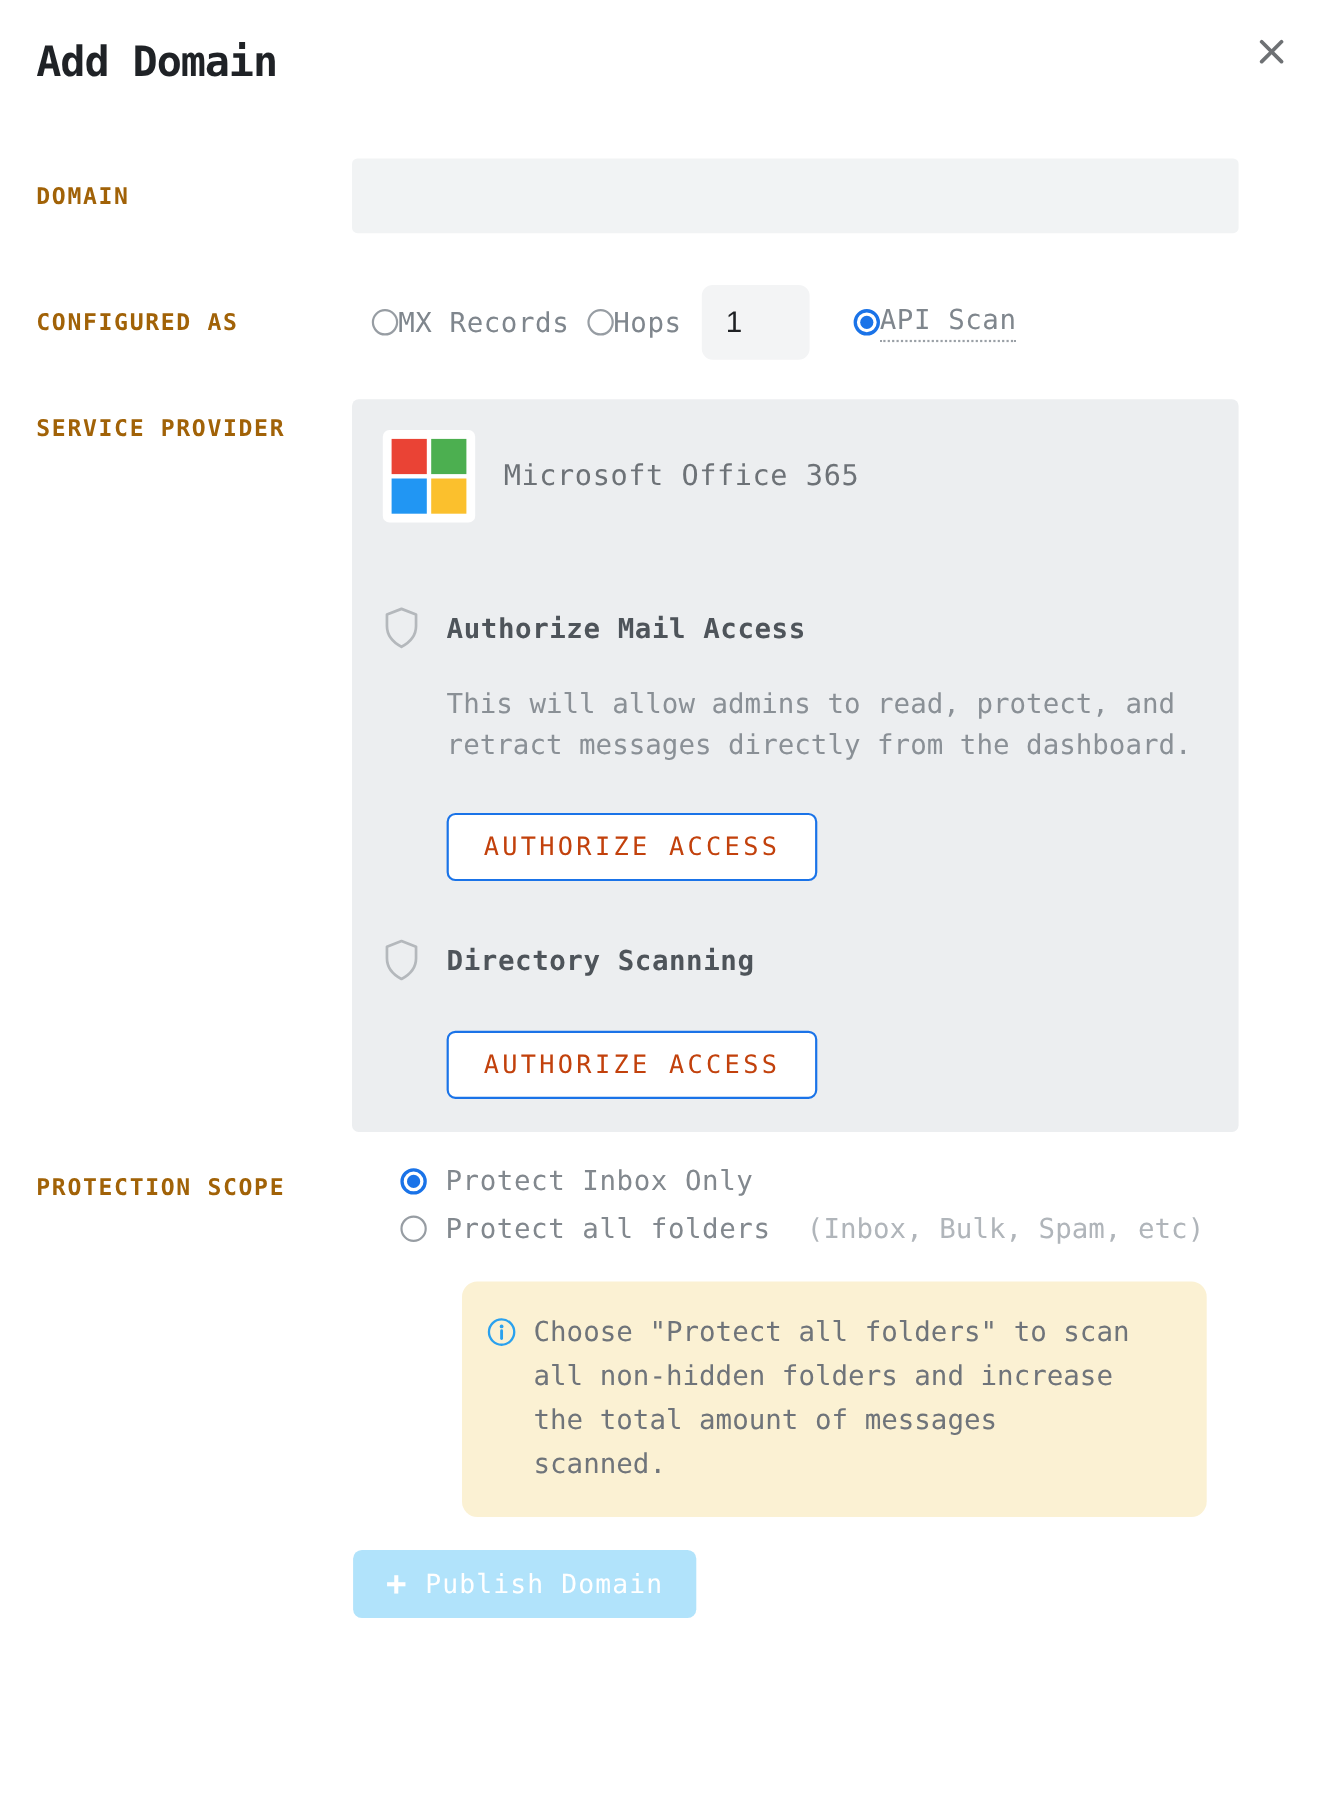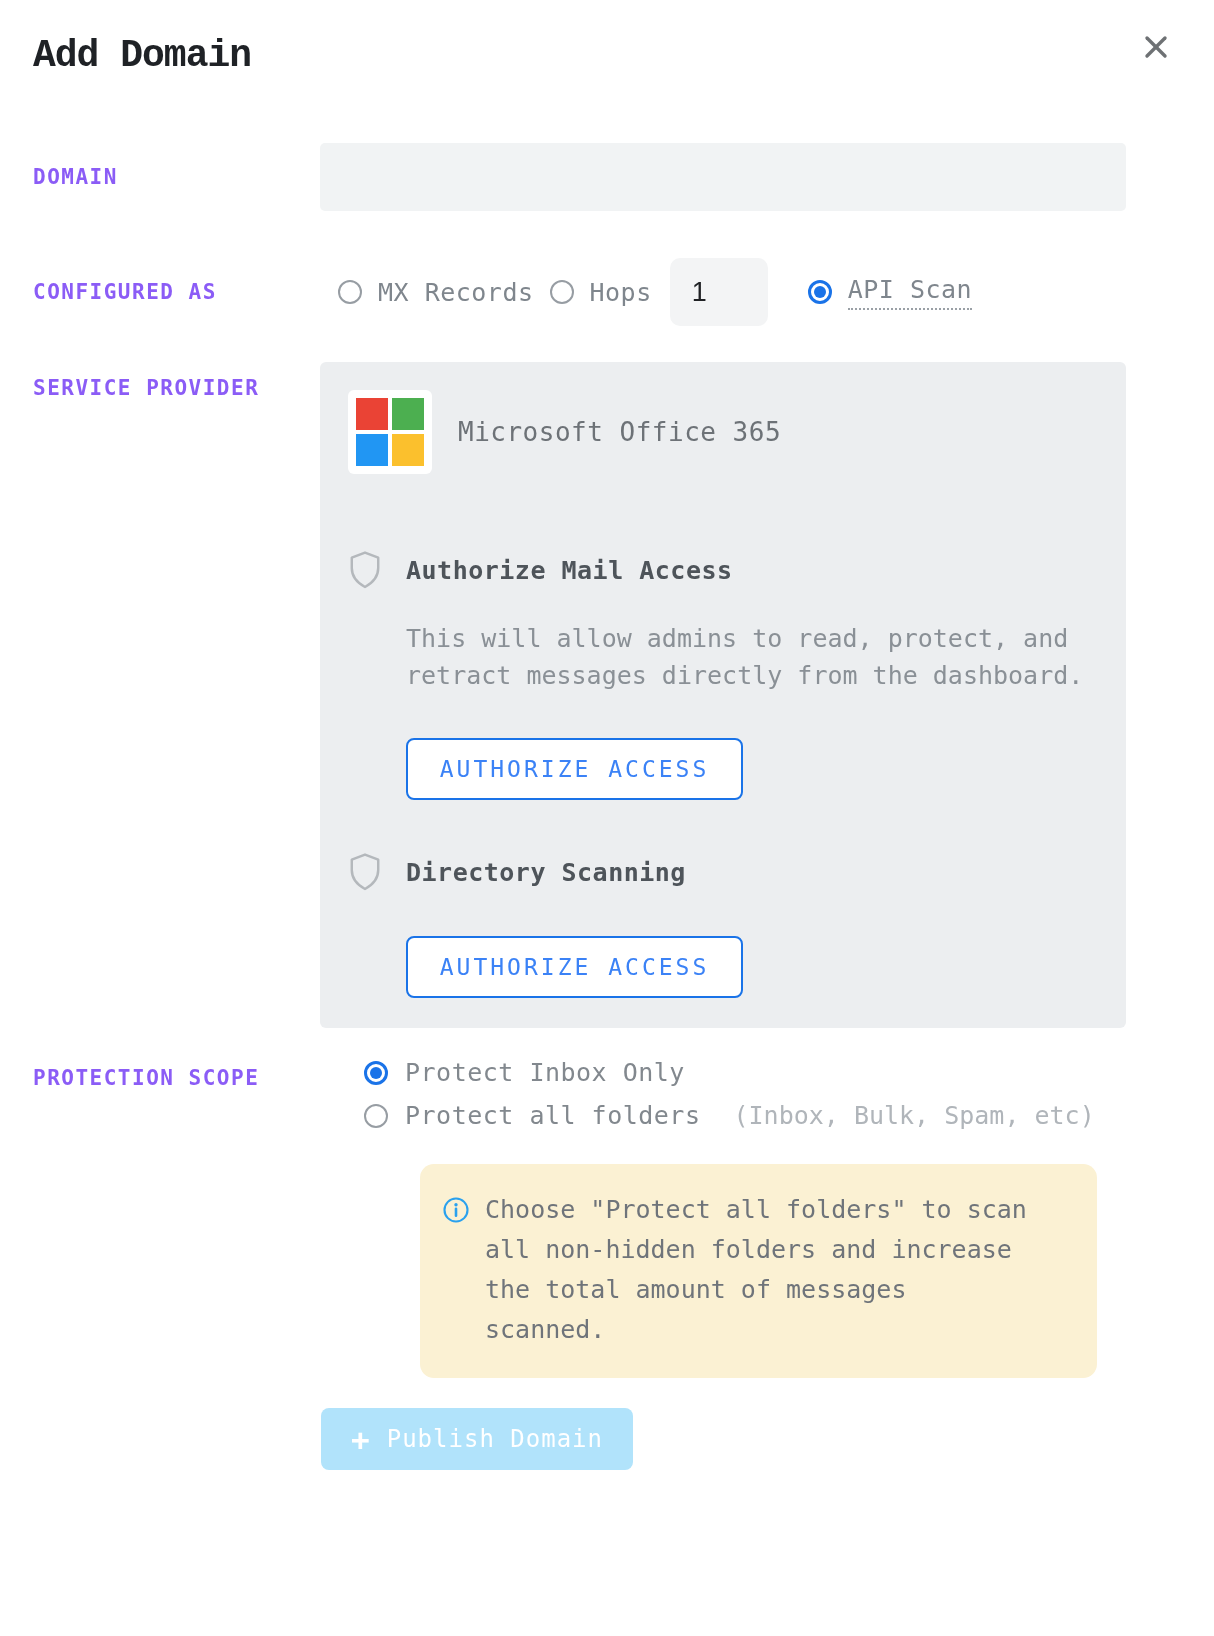--- a/index.html
+++ b/index.html
@@ -5,41 +5,41 @@
   * { margin:0; padding:0; box-sizing:border-box; }
   html,body { background:#ffffff; }
   body {
     width:1214px; height:1636px; overflow:hidden;
     font-family:"DejaVu Sans Mono","Liberation Mono",monospace;
   }
   .dialog { width:1214px; height:1636px; padding:34px 40px 0 33px; position:relative; }
 
   
   .header { display:flex; justify-content:space-between; align-items:flex-start; }
-  .title { font-size:38px; font-weight:700; color:#1f2226; letter-spacing:-1px;font-family:Liberation Mono, monospace; }
+  .title { font-size:38px; font-weight:700; color:#1f2226; letter-spacing:-1px; }
   .close-btn { background:none; border:none; cursor:pointer; width:44px; height:44px; margin:-8px -4px 0 0; }
 
   
   .row { display:flex; }
   .row > .field-label {
     width:287px; flex:none; font-size:21px; font-weight:700;
-    color:#8b5cf6; letter-spacing:1.5px;
+    color:#a16207; letter-spacing:1.5px;
   }
 
   
   .row-domain { margin-top:66px; align-items:center; }
   .text-input {
     width:806px; height:68px; background:#f1f3f4; border:none; border-radius:5px;
     font-family:inherit; font-size:25px; color:#202124; padding:0 20px; outline:none;
   }
 
   
   .row-configured { margin-top:46px; align-items:center; height:70px; }
   .radio-row { display:flex; align-items:center; width:806px; }
-  .radio-option { display:flex; align-items:center; gap:16px; cursor:pointer; }
+  .radio-option { display:flex; align-items:center; cursor:pointer; }
   .radio {
     width:24px; height:24px; border:2px solid #979da3; border-radius:50%;
     background:#fff; flex:none; position:relative;
   }
   .radio.selected { border:3px solid #1a73e8; }
   .radio.selected::after {
     content:""; position:absolute; left:50%; top:50%; width:12px; height:12px;
     transform:translate(-50%,-50%); border-radius:50%; background:#1a73e8;
   }
   .radio-text { font-size:25px; color:#7f868d; letter-spacing:0.5px; white-space:nowrap; }
@@ -76,21 +76,21 @@
   .auth-section.second { margin-top:52px; }
   .section-head { display:flex; align-items:center; gap:24px; }
   .shield { flex:none; display:block; }
   .section-title { font-size:25px; font-weight:700; color:#4e545a; letter-spacing:0.5px; }
   .section-desc {
     margin:30px 0 0 58px; width:700px; font-size:25px; line-height:37px; color:#8a9096;
   }
   .authorize-btn {
     margin:44px 0 0 58px; width:337px; height:62px;
     background:#ffffff; border:2px solid #1a73e8; border-radius:8px;
-    color:#3b82f6; font-family:inherit; font-size:23px; font-weight:500;
+    color:#c2410c; font-family:inherit; font-size:23px; font-weight:500;
     letter-spacing:3px; cursor:pointer;
   }
 
   
   .row-scope { margin-top:30px;gap:32px; }
   .row-scope > .field-label { padding-top:8px; }
   .scope-content { width:806px; }
   .scope-option { display:flex; align-items:center; gap:17px; margin-left:12px; cursor:pointer; }
   .scope-option + .scope-option { margin-top:14px; }
   .scope-text { font-size:25px; color:#82888e; letter-spacing:0.5px; white-space:nowrap; }

